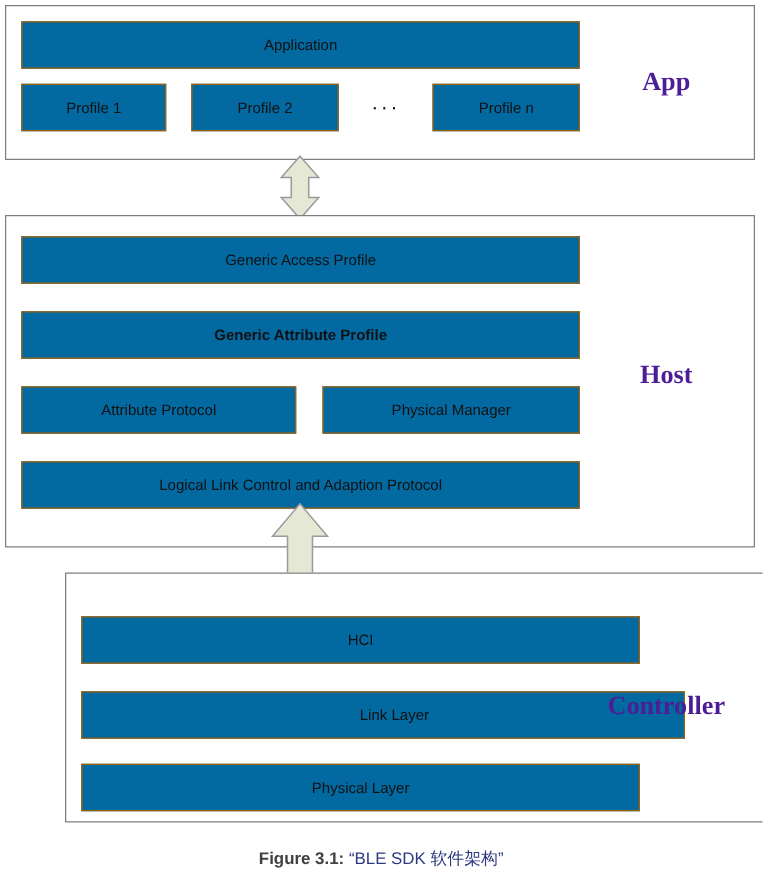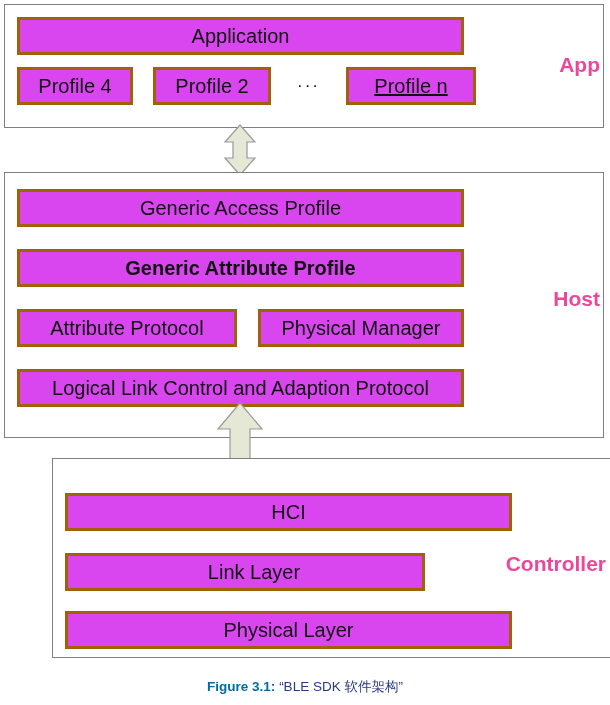--- a/index.html
+++ b/index.html
@@ -33,35 +33,35 @@
     background: #ffffff;
   }
   #section-app       { top: 4px;   height: 124px; }
   #section-host      { top: 172px; height: 266px; }
   #section-controller{ top: 458px; height: 200px; margin-left: 48px; }
 
   
   .layer-box {
     position: absolute;
     box-sizing: border-box;
-    border: 3px solid #a16207;
-    background: #d946ef;
+    border: 1px solid #a16207;
+    background: #0369a1;
     display: flex;
     align-items: center;
     justify-content: center;
-    font-size: 20px;
+    font-size: 12px;
     color: #111111;
     line-height: 1;
   }
 
   
   #box-application { left: 12px;  top: 12px; width: 447px; height: 38px; }
   #box-profile-1   { left: 12px;  top: 62px; width: 116px; height: 38px; }
   #box-profile-2   { left: 148px; top: 62px; width: 118px; height: 38px; }
-  #box-profile-n   { left: 341px; top: 62px; width: 130px; height: 38px; text-decoration: underline; }
+  #box-profile-n   { left: 341px; top: 62px; width: 118px; height: 38px; }
   #ellipsis {
     position: absolute;
     left: 276px;
     top: 62px;
     width: 55px;
     height: 38px;
     display: flex;
     align-items: center;
     justify-content: center;
     font-size: 17px;
@@ -71,30 +71,31 @@
 
   
   #box-gap   { left: 12px;  top: 16px;  width: 447px; height: 38px; }
   #box-gatt  { left: 12px;  top: 76px;  width: 447px; height: 38px; font-weight: bold; }
   #box-att   { left: 12px;  top: 136px; width: 220px; height: 38px; }
   #box-sm    { left: 253px; top: 136px; width: 206px; height: 38px; }
   #box-l2cap { left: 12px;  top: 196px; width: 447px; height: 38px; }
 
   
   #box-hci      { left: 12px; top: 34px;  width: 447px; height: 38px; }
-  #box-linklyr  { left: 12px; top: 94px;  width: 360px; height: 38px; padding-left: 18px; }
+  #box-linklyr  { left: 12px; top: 94px;  width: 483px; height: 38px; padding-left: 18px; }
   #box-phy      { left: 12px; top: 152px; width: 447px; height: 38px; }
 
   
   .side-label {
     position: absolute;
     font-weight: bold;
-    color: #ec4899;
-    text-align: right;
+    color: #4c1d95;
+    text-align: center;
     white-space: nowrap;
+    font-family: Liberation Serif, serif;
   }
   #label-app        { left: 466px; top: 53px;  width: 134px; font-size: 21px; }
   #label-host       { left: 466px; top: 287px; width: 134px; font-size: 21px; }
   #label-controller { left: 460px; top: 552px; width: 146px; font-size: 21px; }
 
   
   .arrow {
     position: absolute;
     pointer-events: none;
   }
@@ -106,35 +107,35 @@
     position: absolute;
     left: 0;
     top: 678px;
     width: 610px;
     text-align: center;
     font-size: 13.5px;
     white-space: nowrap;
   }
   #caption .fig-label {
     font-weight: bold;
-    color: #0369a1;
+    color: #404040;
   }
   #caption .fig-title {
     color: #2b3a80;
   }
 </style>
 </head>
 <body>
 
 <div id="stage">
 
   <div class="section" id="section-app">
     <div class="layer-box" id="box-application">Application</div>
 
-    <div class="layer-box" id="box-profile-1">Profile 4</div>
+    <div class="layer-box" id="box-profile-1">Profile 1</div>
 
     <div class="layer-box" id="box-profile-2">Profile 2</div>
 
     <div id="ellipsis">···</div>
 
     <div class="layer-box" id="box-profile-n">Profile n</div>
   </div>
 
   <div class="side-label" id="label-app">App</div>
 

